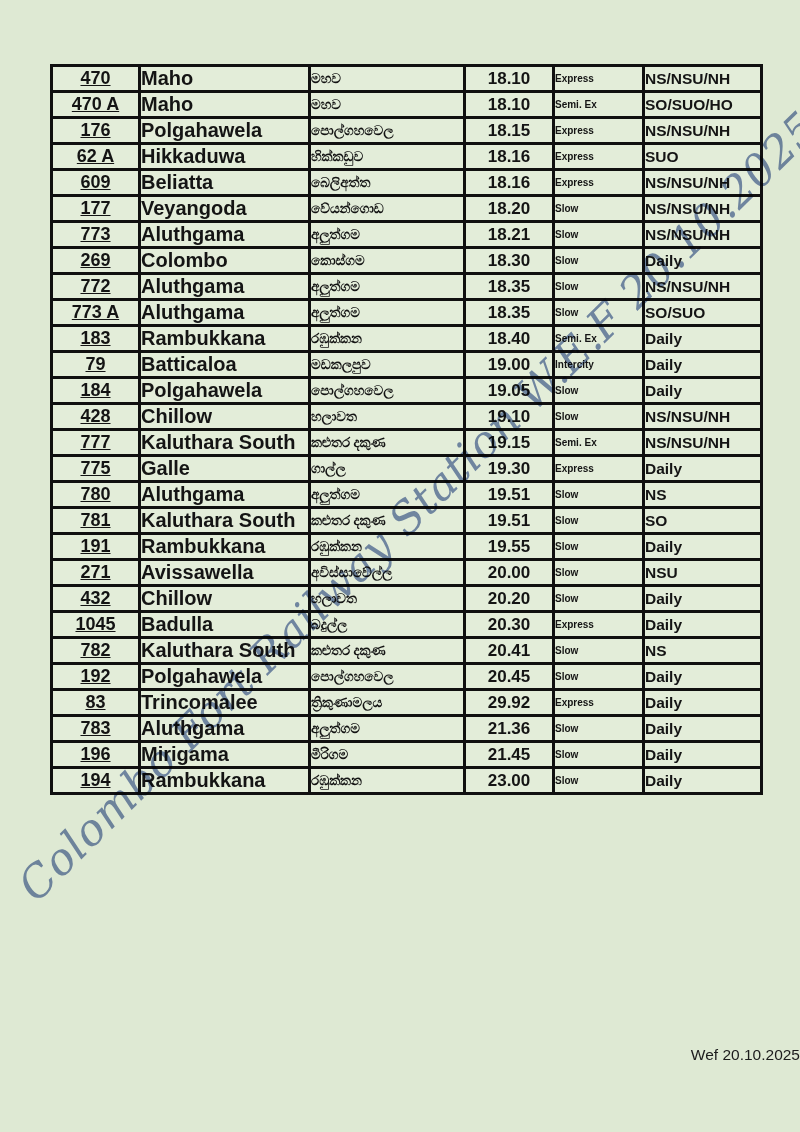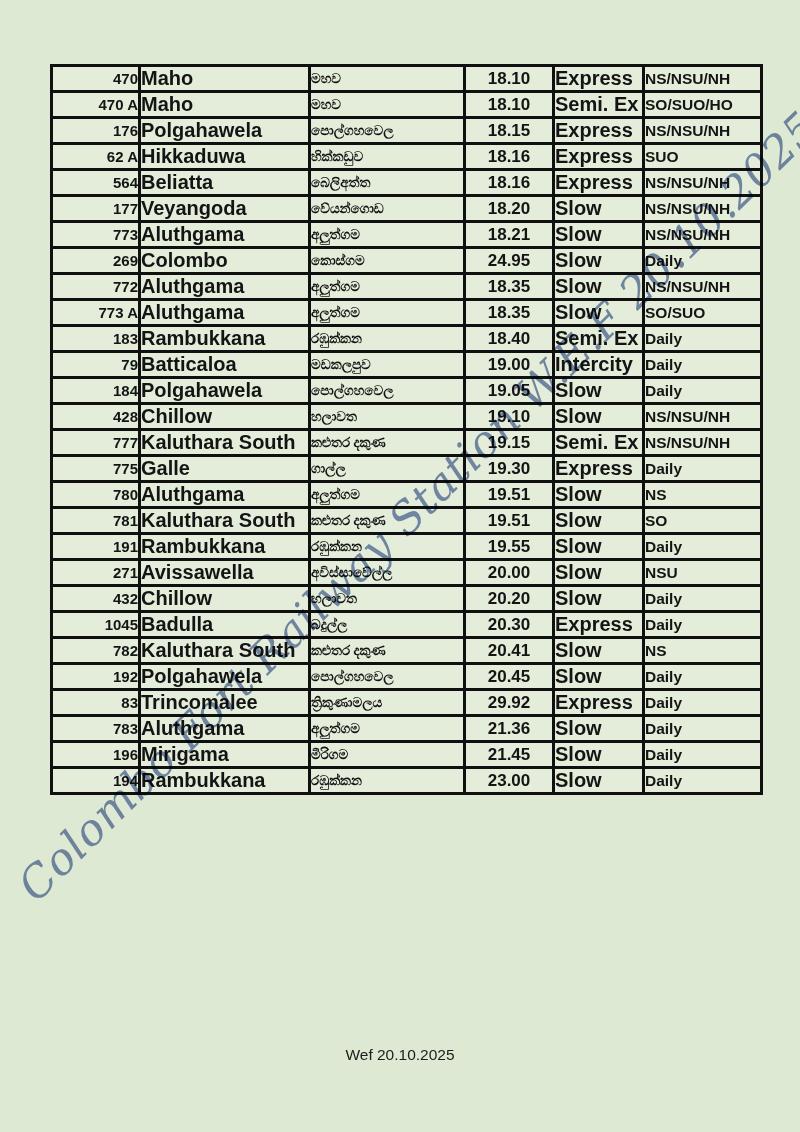--- a/index.html
+++ b/index.html
@@ -30,25 +30,25 @@
     background: #e3edd9;
     height: 25.7px;
     padding: 0;
     vertical-align: middle;
     font-weight: bold;
     color: #141414;
     white-space: nowrap;
     overflow: hidden;
     box-sizing: border-box;
   }
-  td.c-no   { text-align: right; font-size: 15px; }
+  td.c-no   { text-align: center; font-size: 18px; text-decoration: underline; }
   td.c-en   { text-align: left; padding-left: 10px; font-size: 20px; }
   td.c-si   { text-align: left; padding-left: 8px;  font-size: 13.5px; font-weight: 600; font-family: Liberation Serif, serif; }
   td.c-time { text-align: center; font-size: 17px; }
-  td.c-type { text-align: left; padding-left: 7px;  font-size: 20px; }
+  td.c-type { text-align: left; padding-left: 7px;  font-size: 10px; }
   td.c-freq { text-align: left; padding-left: 7px;  font-size: 15.5px; }
   .watermark {
     position: absolute;
     left: 26px;
     top: 868px;
     height: 50px;
     line-height: 50px;
     font-family: "DejaVu Serif", serif;
     font-style: italic;
     font-size: 44px;
@@ -59,21 +59,21 @@
     transform: rotate(-44.6deg);
     white-space: nowrap;
     pointer-events: none;
     z-index: 3;
   }
   .footer {
     position: absolute;
     left: 0;
     top: 1046px;
     width: 800px;
-    text-align: center;
+    text-align: right;
     font-size: 15.5px;
     font-weight: 500;
     color: #1c1c1c;
   }
 </style>
 </head>
 <body>
 
 <div class="page">
 
@@ -113,21 +113,21 @@
         </tr>
         <tr>
           <td class="c-no">62 A</td>
           <td class="c-en">Hikkaduwa</td>
           <td class="c-si">හික්කඩුව</td>
           <td class="c-time">18.16</td>
           <td class="c-type">Express</td>
           <td class="c-freq">SUO</td>
         </tr>
         <tr>
-          <td class="c-no">564</td>
+          <td class="c-no">609</td>
           <td class="c-en">Beliatta</td>
           <td class="c-si">බෙලිඅත්ත</td>
           <td class="c-time">18.16</td>
           <td class="c-type">Express</td>
           <td class="c-freq">NS/NSU/NH</td>
         </tr>
         <tr>
           <td class="c-no">177</td>
           <td class="c-en">Veyangoda</td>
           <td class="c-si">වේයන්ගොඩ</td>
@@ -140,21 +140,21 @@
           <td class="c-en">Aluthgama</td>
           <td class="c-si">අලුත්ගම</td>
           <td class="c-time">18.21</td>
           <td class="c-type">Slow</td>
           <td class="c-freq">NS/NSU/NH</td>
         </tr>
         <tr>
           <td class="c-no">269</td>
           <td class="c-en">Colombo</td>
           <td class="c-si">කොස්ගම</td>
-          <td class="c-time">24.95</td>
+          <td class="c-time">18.30</td>
           <td class="c-type">Slow</td>
           <td class="c-freq">Daily</td>
         </tr>
         <tr>
           <td class="c-no">772</td>
           <td class="c-en">Aluthgama</td>
           <td class="c-si">අලුත්ගම</td>
           <td class="c-time">18.35</td>
           <td class="c-type">Slow</td>
           <td class="c-freq">NS/NSU/NH</td>

